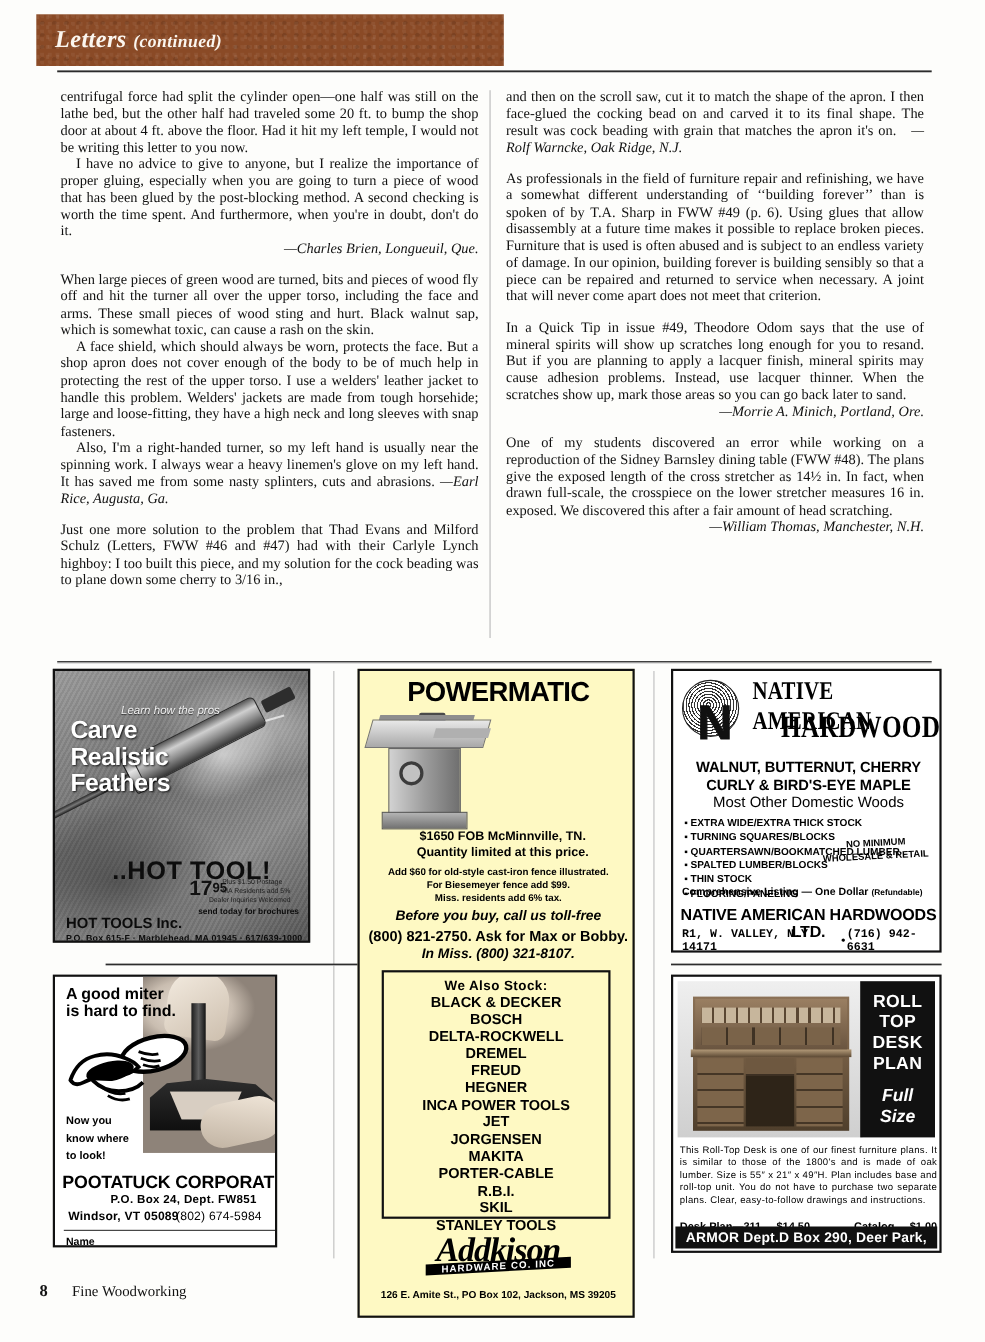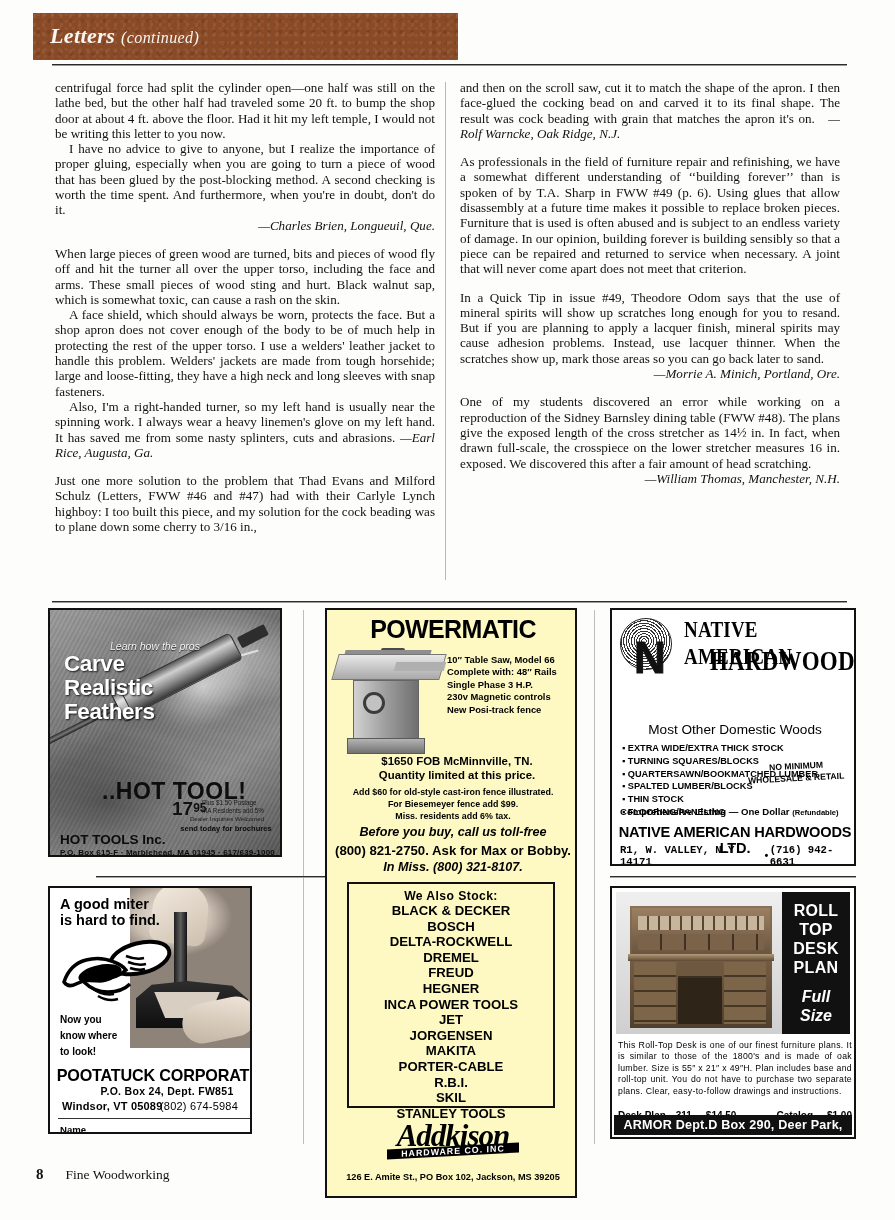--- a/index.html
+++ b/index.html
@@ -25,21 +25,21 @@
   }
   .header-title {
     position:absolute; left:50px; top:23px;
     color:#fbf6ef; font-size:22px;
     font-family:"Liberation Serif", serif;
     font-style:italic; font-weight:bold;
     letter-spacing:.4px;
     white-space:nowrap;
   }
   .header-title .cont {
-    font-size:16px; font-weight:normal; font-style:italic;
+    font-size:16px; font-weight:bold; font-style:italic;
   }
   .header-rule {
     position:absolute; left:52px; top:64px; width:795px; height:2px;
     background:linear-gradient(to bottom, #2b2b2b 0 1px, #9a9a9a 1px 2px);
   }
 
   
   .col {
     position:absolute; top:80px; width:380px;
     font-size:13.1px; line-height:15.3px;
@@ -671,27 +671,20 @@
       <div class="pw-saw">
         <div class="blade"></div>
         <div class="fence"></div>
         <div class="table"></div>
         <div class="ext"></div>
         <div class="body"></div>
         <div class="wheel"></div>
         <div class="base"></div>
       </div>
 
-      <div class="pw-specs">
-        <span>10″ Table Saw, Model 66</span><br>
-        <span>Complete with: 48″ Rails</span><br>
-        <span>Single Phase 3 H.P.</span><br>
-        <span>230v Magnetic controls</span><br>
-        <span>New Posi-track fence</span>
-      </div>
 
       <div class="pw-price">
         <span>$1650 FOB McMinnville, TN.</span><br>
         <span>Quantity limited at this price.</span>
       </div>
 
       <div class="pw-fine">
         <span>Add $60 for old-style cast-iron fence illustrated.</span><br>
         <span>For Biesemeyer fence add $99.</span><br>
         <span>Miss. residents add 6% tax.</span>
@@ -731,20 +724,24 @@
 
   <div class="ad-col ad-col-3">
 
     <div class="ad-naw">
       <div class="naw-logo">
         <div class="rings"></div>
         <div class="bigN">N</div>
       </div>
       <div class="naw-t1">NATIVE AMERICAN</div>
       <div class="naw-t2">HARDWOODS</div>
+      <div class="naw-s1">
+        <span>WALNUT, BUTTERNUT, CHERRY</span><br>
+        <span>CURLY &amp; BIRD'S-EYE MAPLE</span>
+      </div>
       <div class="naw-s3">Most Other Domestic Woods</div>
       <ul class="naw-bullets">
         <li>EXTRA WIDE/EXTRA THICK STOCK</li>
         <li>TURNING SQUARES/BLOCKS</li>
         <li>QUARTERSAWN/BOOKMATCHED LUMBER</li>
         <li>SPALTED LUMBER/BLOCKS</li>
         <li>THIN STOCK</li>
         <li>FLOORING/PANELING</li>
       </ul>
       <div class="naw-nomin">

